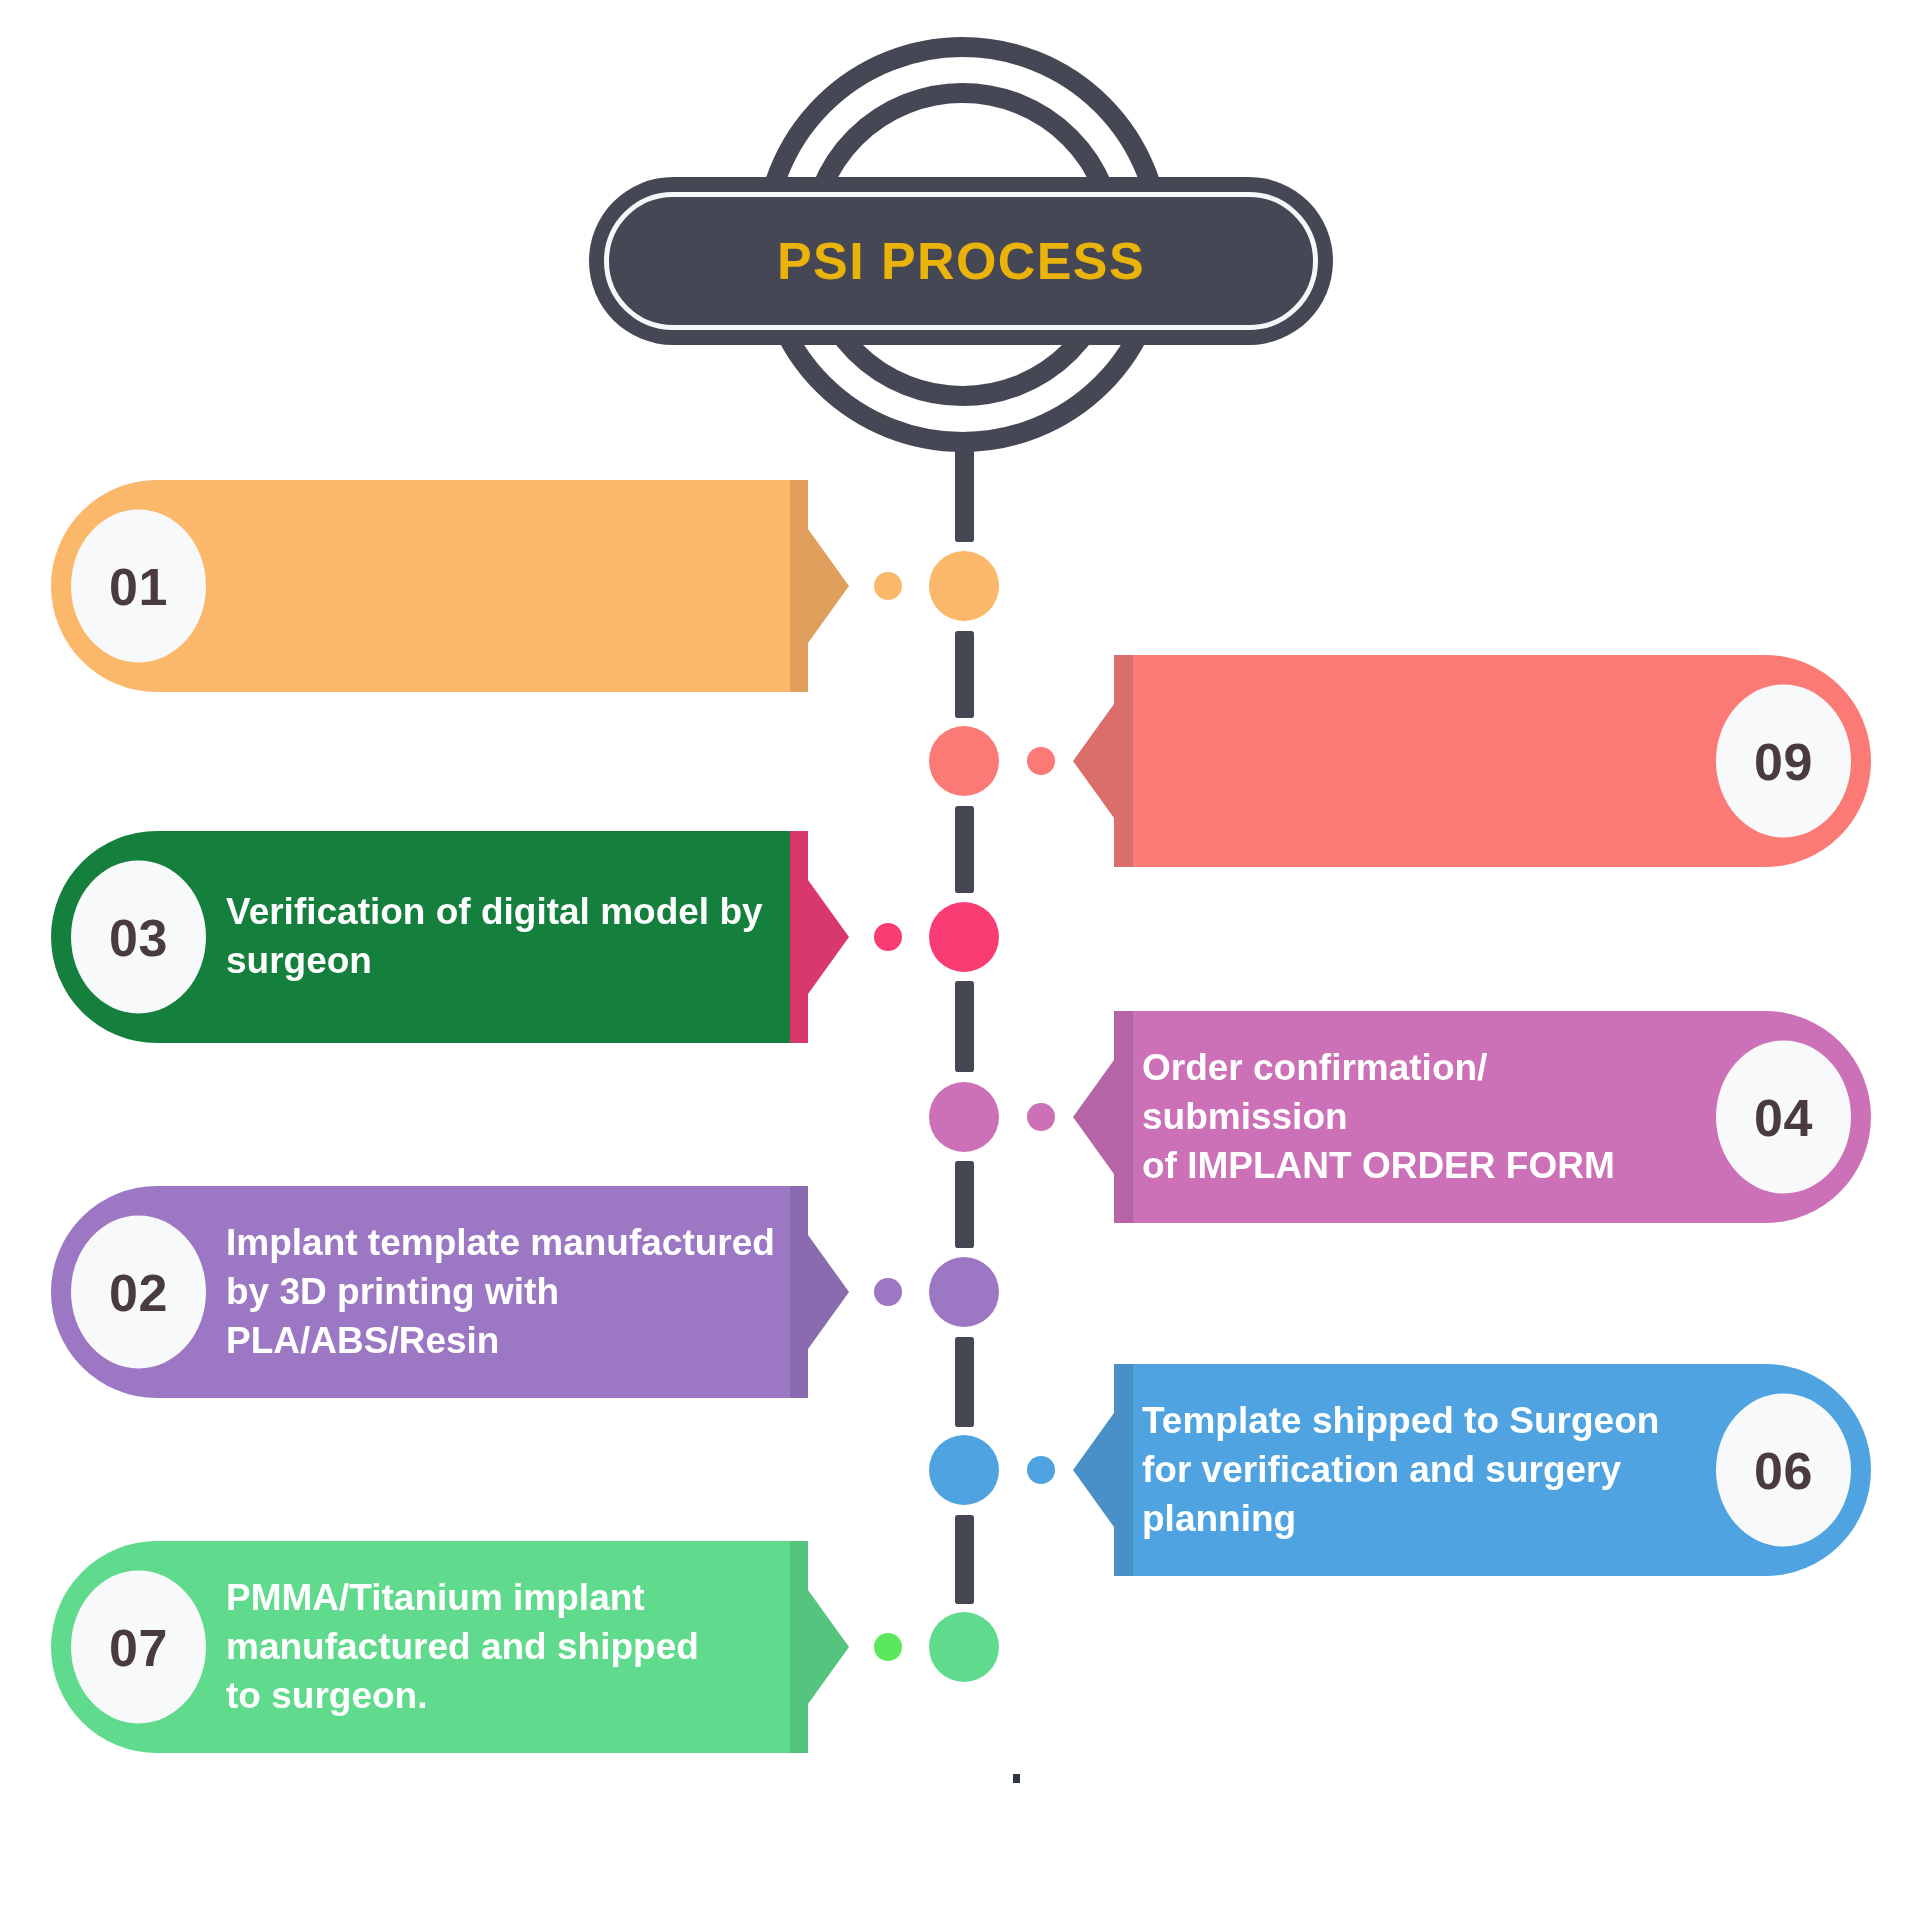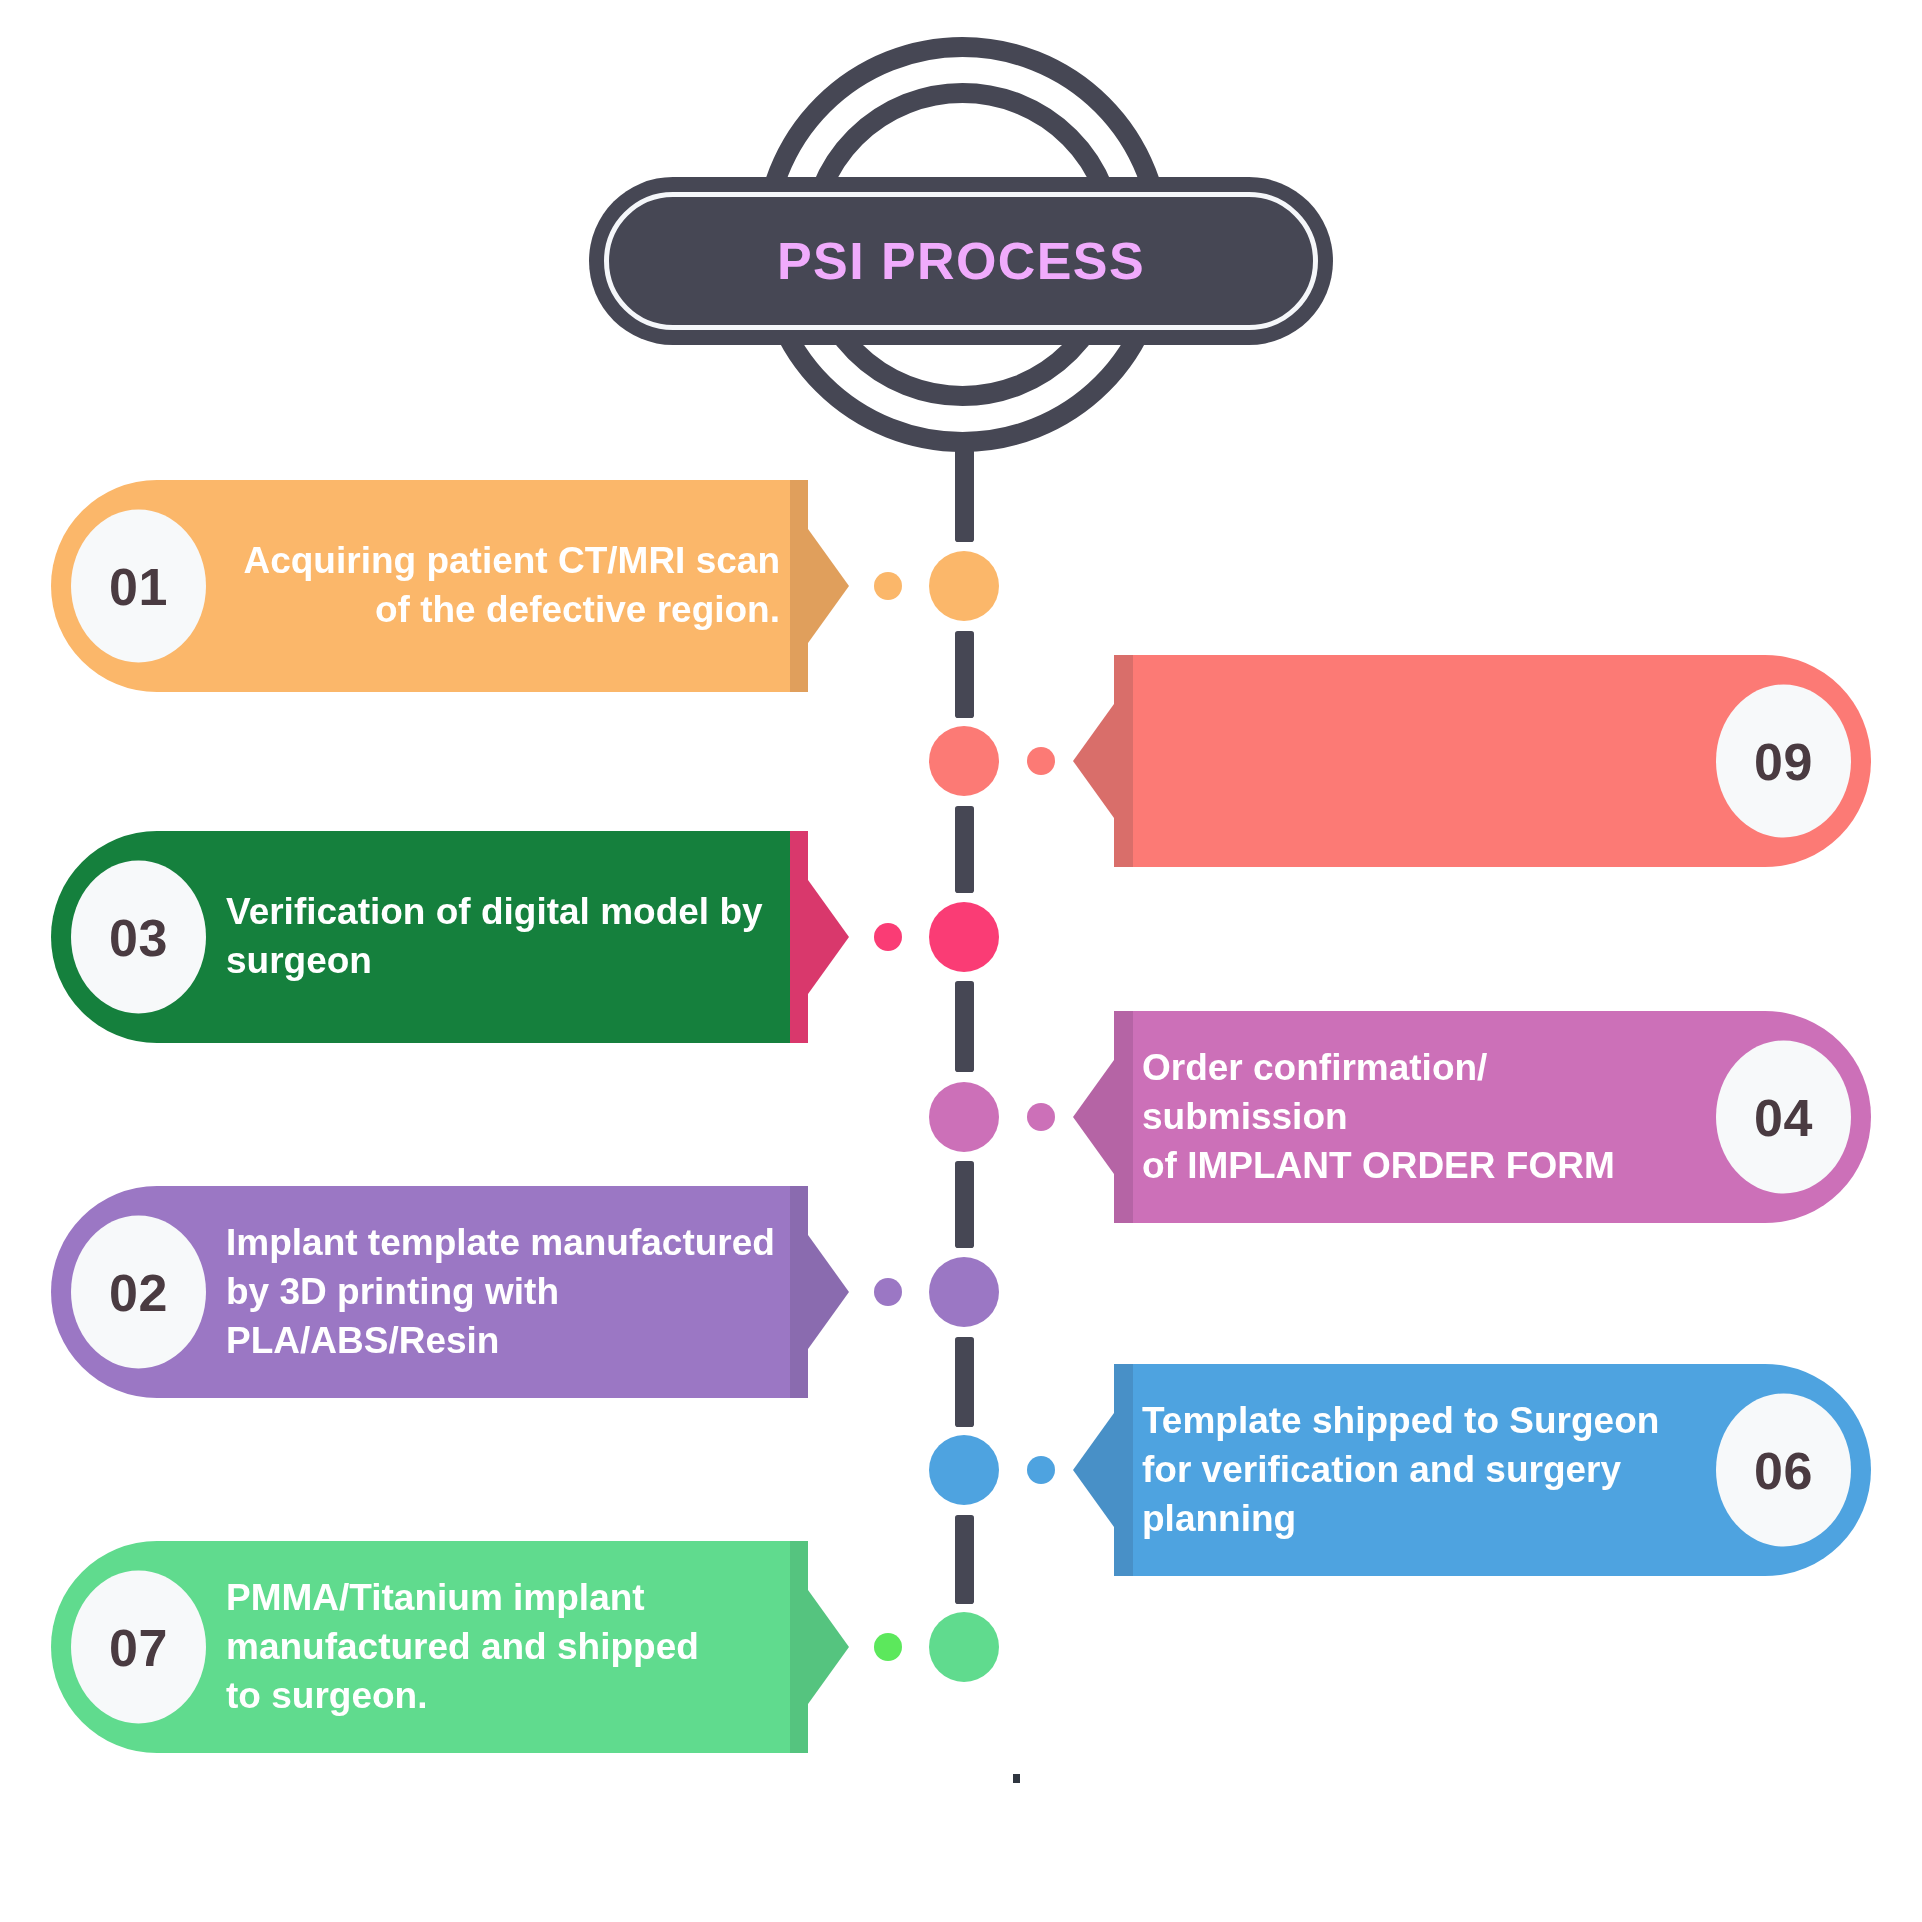--- a/index.html
+++ b/index.html
@@ -60,21 +60,21 @@
     right: 14.8px;
     bottom: 14.8px;
     border: 5.5px solid #f5f7fa;
     border-radius: 69px;
     box-sizing: border-box;
     display: flex;
     align-items: center;
     justify-content: center;
   }
   #title-text {
-    color: #f0abfc;
+    color: #eab308;
     font-size: 52px;
     font-weight: bold;
     letter-spacing: 1.4px;
     white-space: nowrap;
   }
 
   
   #spine {
     position: absolute;
     left: 955px;
@@ -223,22 +223,20 @@
       <div class="spine-seg" style="top: 727px; height: 87px;"></div>
       <div class="spine-seg" style="top: 903px; height: 90px;"></div>
       <div class="spine-seg" style="top: 1081px; height: 89px;"></div>
     </div>
 
   <div id="steps-layer">
       <div class="step-row side-left" style="top: 480px; height: 212px; left: 0px; width: 1922px;">
         <div class="step-box" style="width: 757px; background: rgb(251, 183, 106); text-align: right;">
           <div class="accent-strip" style="background: rgb(224, 159, 92);"></div>
           <div class="num-badge">01</div>
-          <div class="step-text">Acquiring patient CT/MRI scan
-of the defective region.</div>
         </div>
         <div class="arrow-head" style="left: 808px; border-left-color: rgb(224, 159, 92);"></div>
         <div class="dot-small" style="background: rgb(251, 183, 106);"></div>
         <div class="dot-big" style="background: rgb(251, 183, 106);"></div>
       </div>
       <div class="step-row side-right" style="top: 655px; height: 212px; left: 0px; width: 1922px;">
         <div class="step-box" style="width: 757px; background: rgb(252, 122, 117);">
           <div class="accent-strip" style="background: rgb(217, 110, 106);"></div>
           <div class="num-badge">09</div>
         </div>

